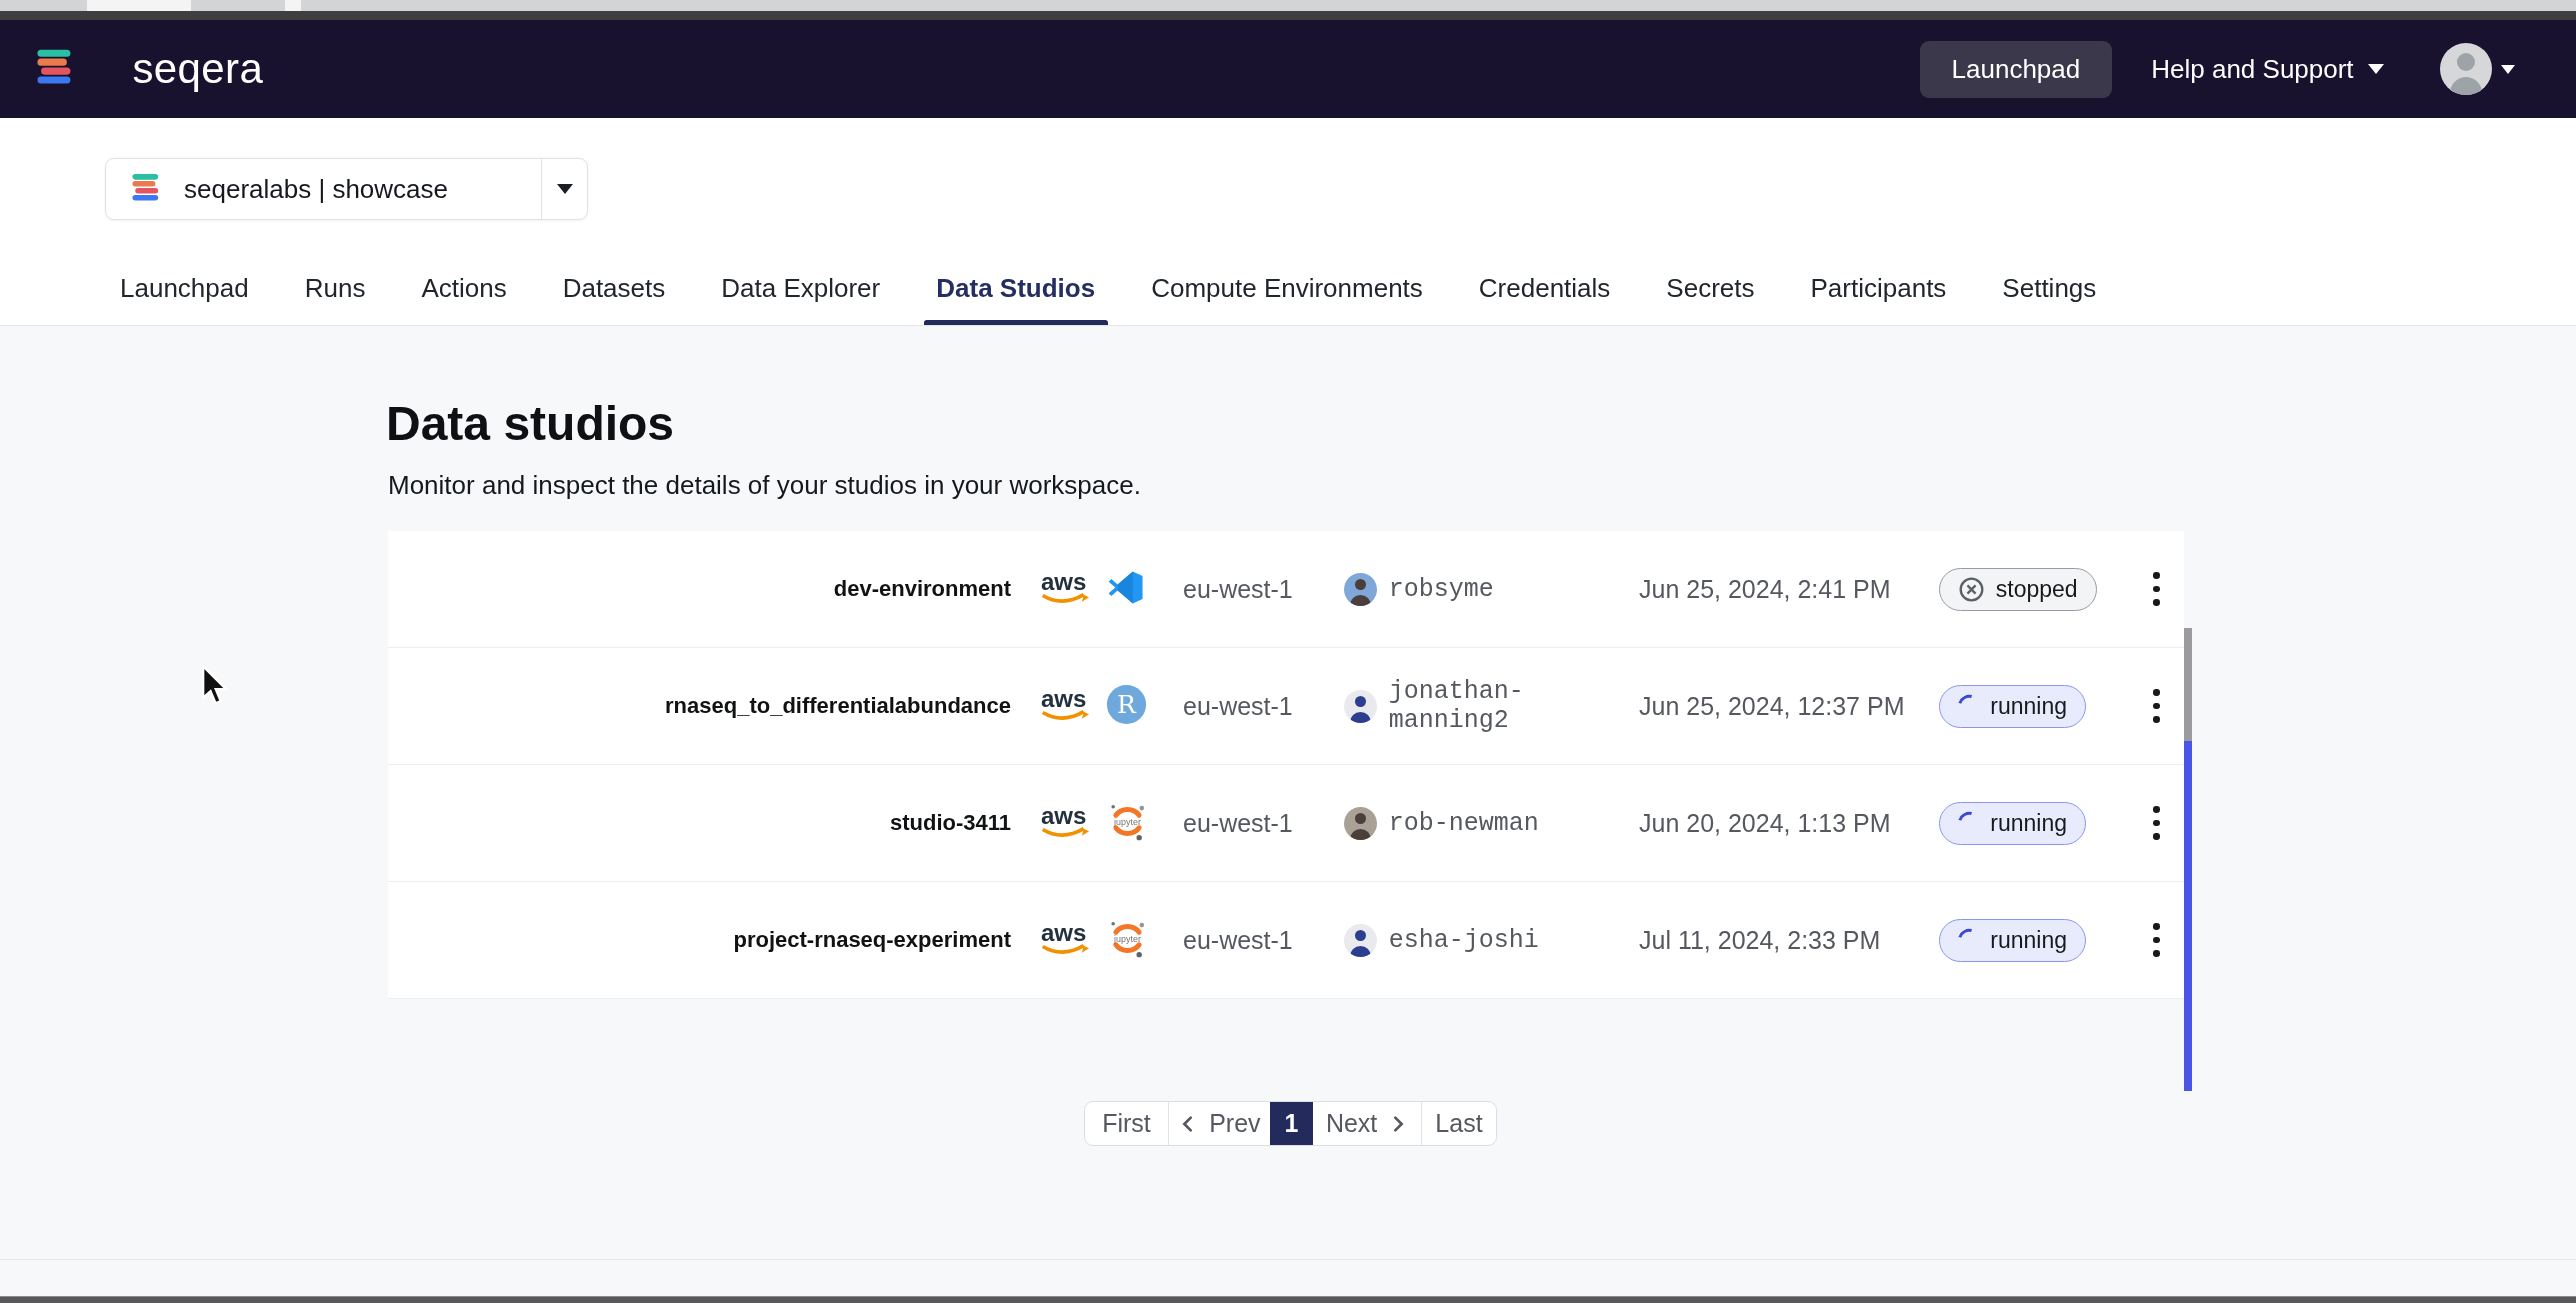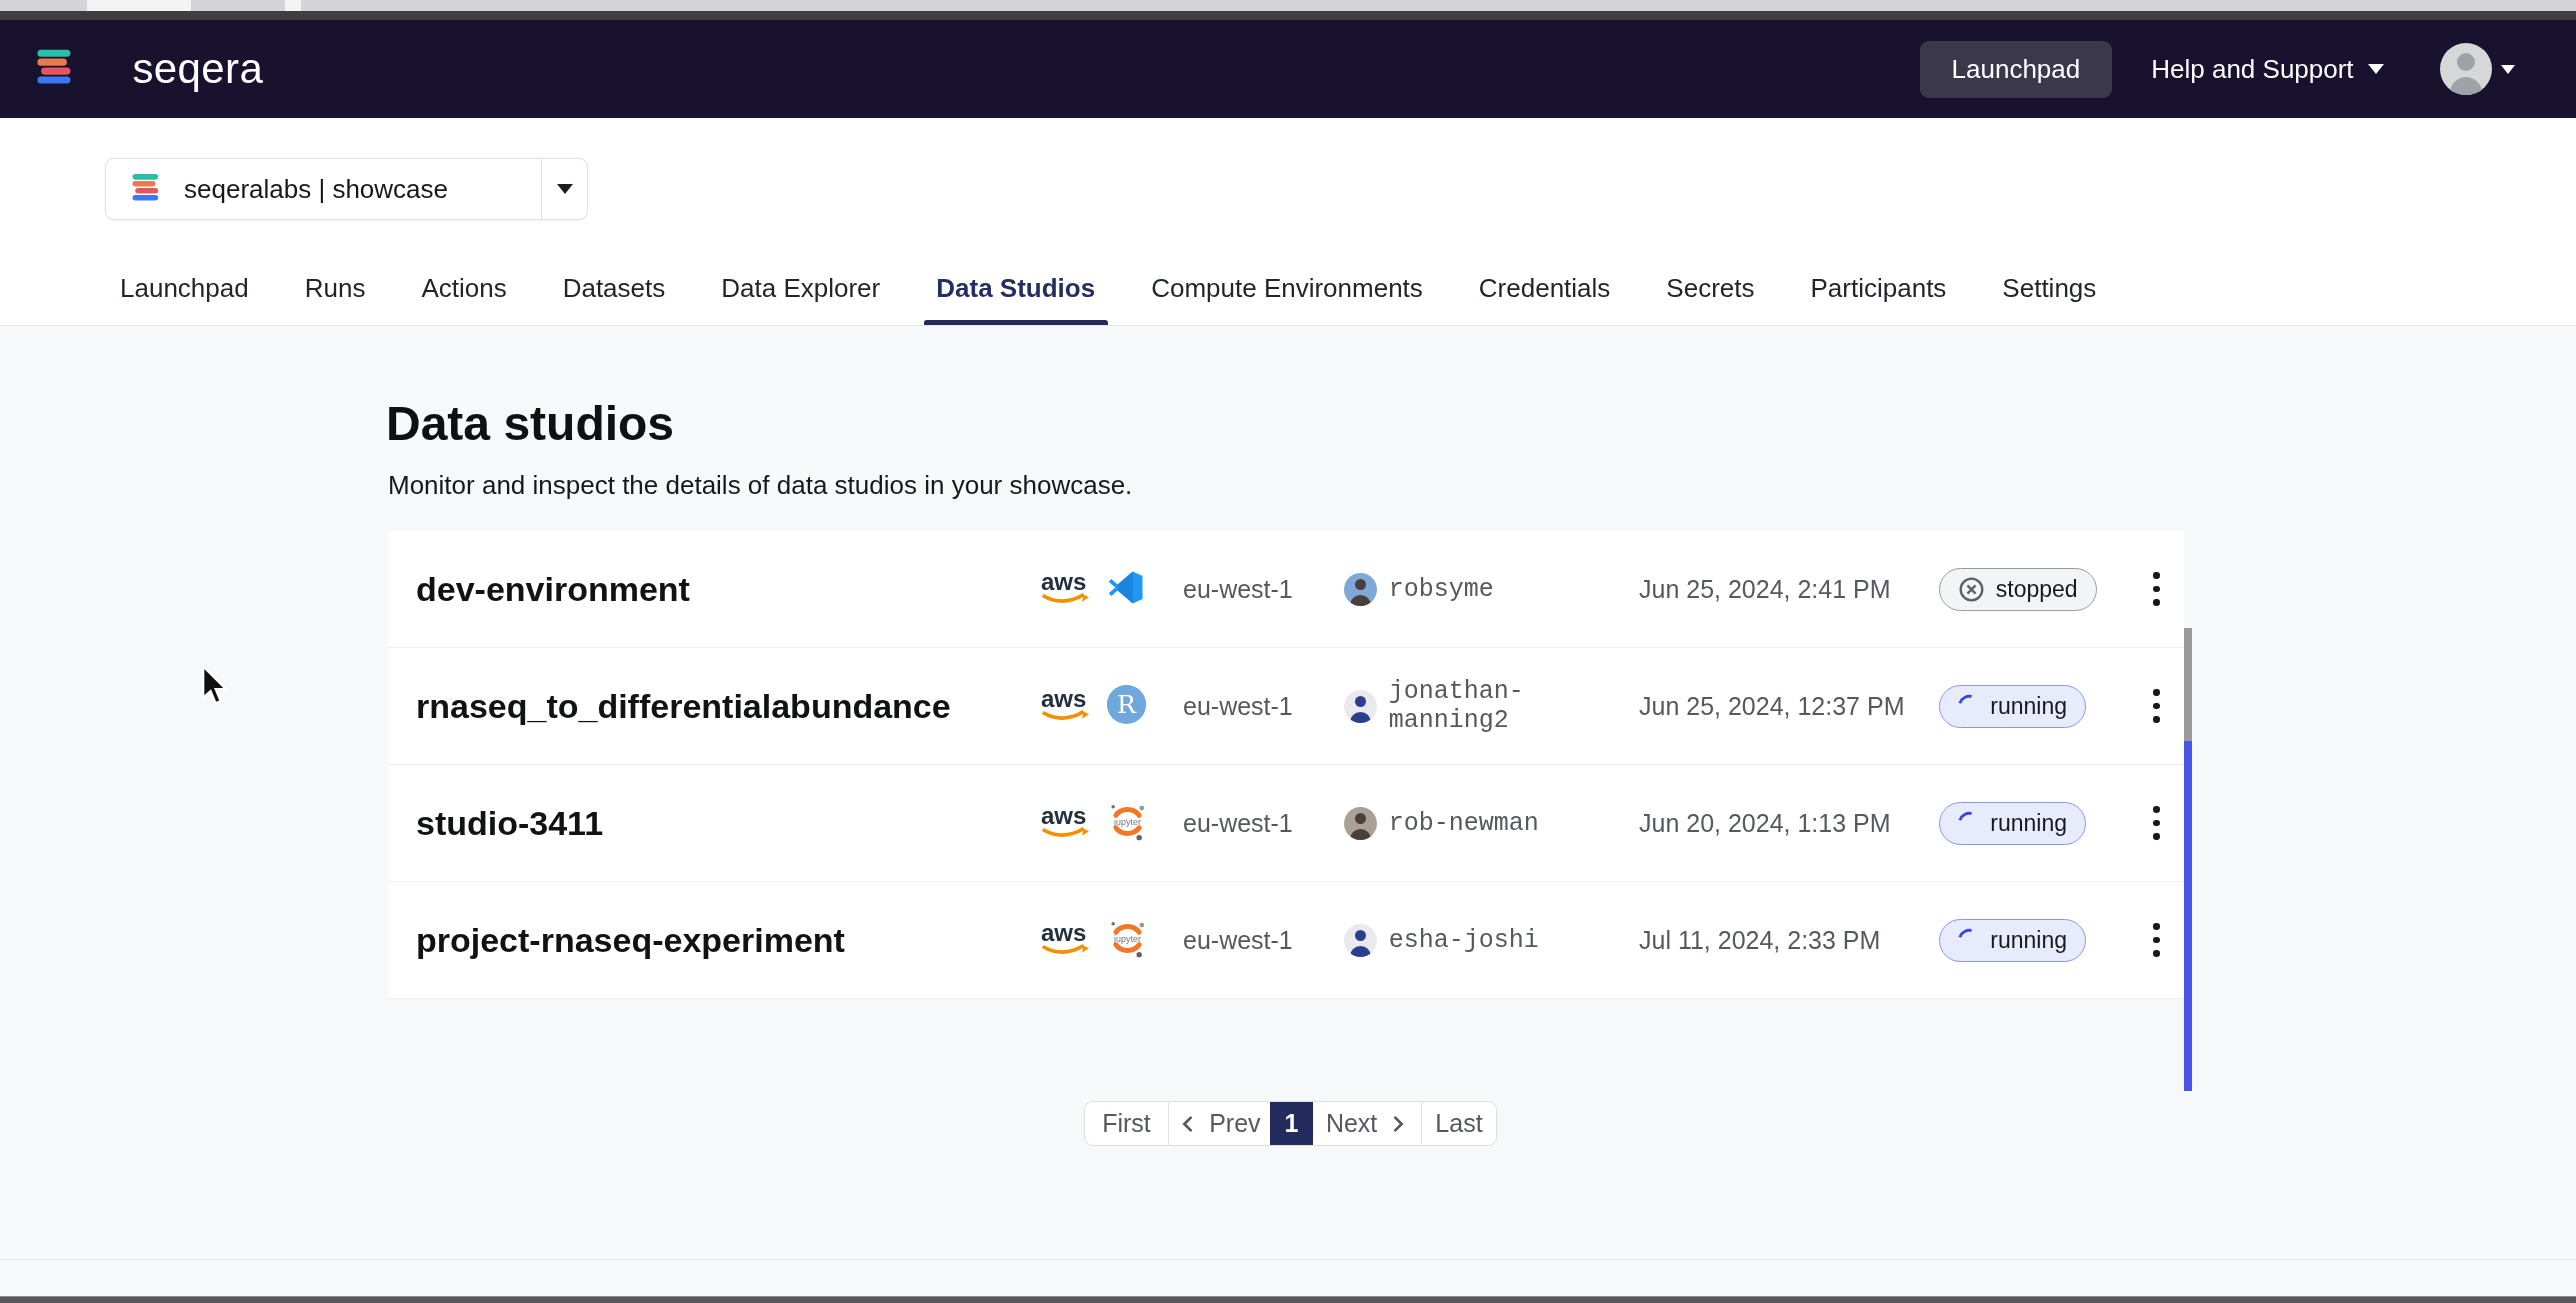--- a/index.html
+++ b/index.html
@@ -62,21 +62,21 @@
   .search-input::placeholder { font-style:italic; color:#8b9099; }
   .info-btn { margin-left:14.4px; background:none; border:none; cursor:pointer; display:flex; align-items:center; }
   .search-btn { margin-left:14.4px; width:127px; height:59px; background:#fafbfc; border:0.9px solid #d5d8dd;
                 border-radius:9px; font-size:25px; color:#2f333a; cursor:pointer; font-family:inherit; }
   .add-btn { margin-left:auto; width:219px; height:52px; background:#4853e4; border:none; border-radius:7.2px;
              color:#fff; font-size:25px; cursor:pointer; font-family:inherit; }
 
   
   .row { height:117px; display:grid; grid-template-columns:623px 172px 161px 295px 300px 190px 1fr;
          align-items:center; background:#fff; border-bottom:0.9px solid #eceef1; cursor:pointer; }
-  .cell-name { padding-left:28px; font-size:34px; font-weight:700; color:#101214; }
+  .cell-name { padding-left:28px; font-size:22px; font-weight:700; color:#101214;text-align:right; }
   .cell-icons { display:flex; align-items:center; gap:12.6px; padding-left:26px; }
   .cell-region, .cell-date { font-size:25px; color:#55595f; }
   .cell-user { display:flex; align-items:center; gap:11.7px; font-size:25px; color:#55595f;font-family:Liberation Mono, monospace; }
   .user-avatar { width:33px; height:33px; border-radius:50%; position:relative; overflow:hidden; flex:none; background:#e9e9ee; }
   .user-avatar .head { position:absolute; left:10.8px; top:6.3px; width:11.7px; height:11.7px; border-radius:50%; background:#2c3f8f; }
   .user-avatar .body { position:absolute; left:6.3px; bottom:-2.7px; width:20.6px; height:13.5px; border-radius:10.8px 10.8px 0 0; background:#2c3f8f; }
   .user-avatar.av-photo .head, .user-avatar.av-photo .body { background:#4a3f3a; }
   .badge { display:inline-flex; align-items:center; gap:10.8px; height:43px; padding:0 18px;
            border-radius:23px; font-size:23px; color:#17191d; }
   .badge .x-icon { display:none; }
@@ -167,21 +167,21 @@
       <div class="tab active">Data Studios</div>
       <div class="tab">Compute Environments</div>
       <div class="tab">Credentials</div>
       <div class="tab">Secrets</div>
       <div class="tab">Participants</div>
       <div class="tab">Settings</div>
     </div>
 </div>
 
 <div class="page-title">Data studios</div>
-<div class="page-subtitle">Monitor and inspect the details of data studios in your showcase.</div>
+<div class="page-subtitle">Monitor and inspect the details of your studios in your workspace.</div>
 
 <div class="card">
   <div>
       <div class="row">
     <div class="cell-name">dev-environment</div>
     <div class="cell-icons">
       <span>
         <svg width="56" height="41" viewBox="0 0 62 46">
           <text x="4" y="26" font-size="27" font-weight="bold" fill="#23303e" font-family="Liberation Sans, sans-serif">aws</text>
           <path d="M6 32 Q28 45 52 31" fill="none" stroke="#f29100" stroke-width="4"></path>

